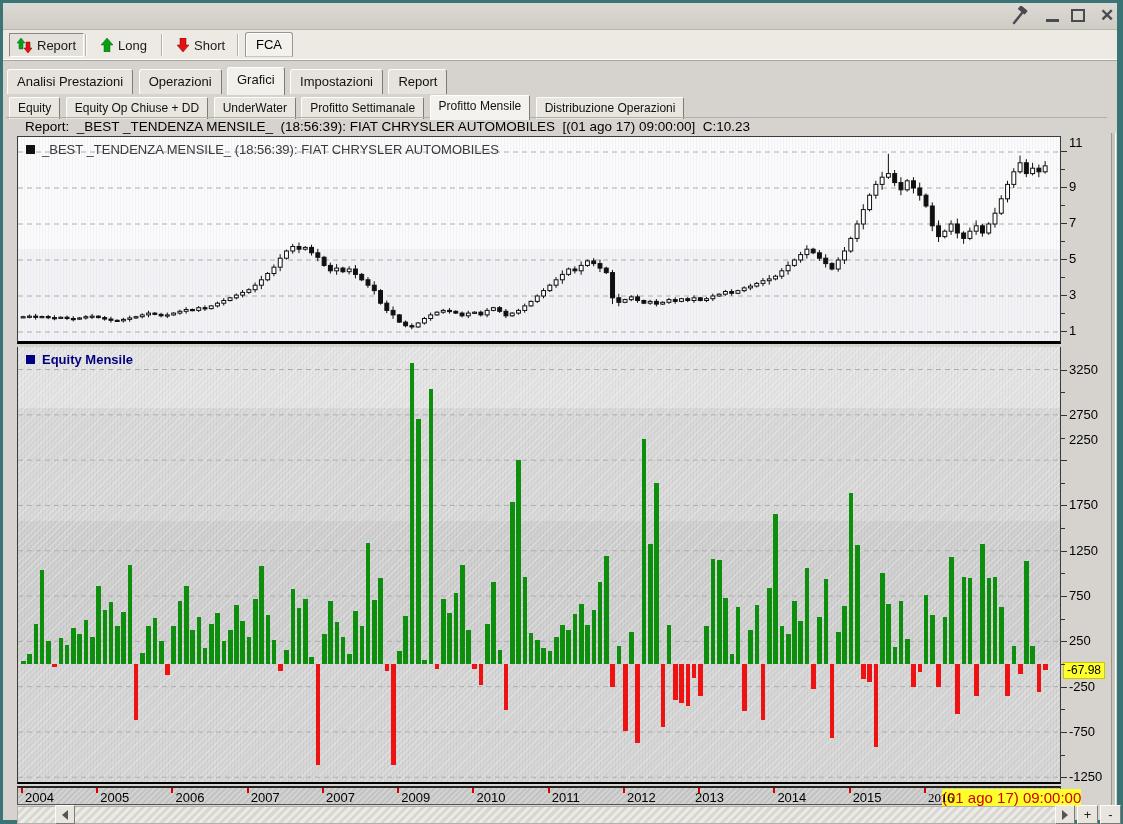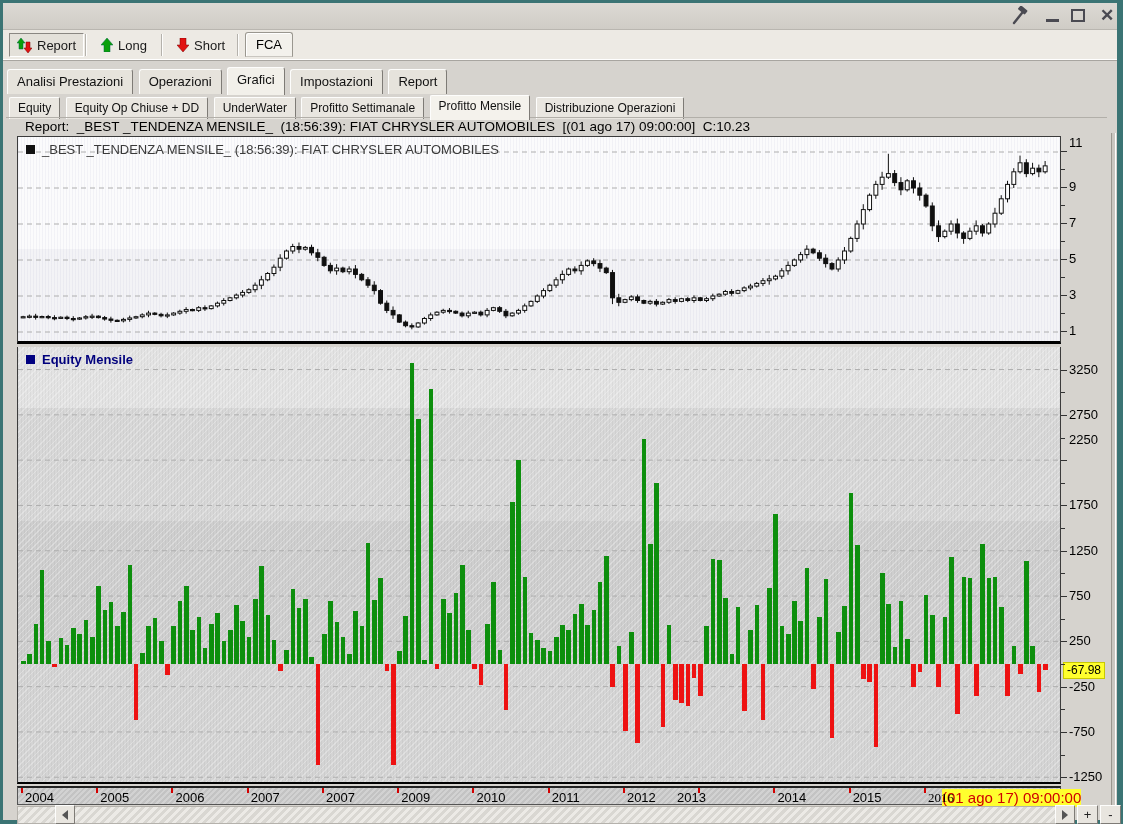--- a/index.html
+++ b/index.html
@@ -740,21 +740,21 @@
       <div class="yearlab" style="left: 307.96px;">2007</div>
       <div class="yeartick" style="left: 379.2px;"></div>
       <div class="yearlab" style="left: 383.2px;">2009</div>
       <div class="yeartick" style="left: 454.44px;"></div>
       <div class="yearlab" style="left: 458.44px;">2010</div>
       <div class="yeartick" style="left: 529.68px;"></div>
       <div class="yearlab" style="left: 533.68px;">2011</div>
       <div class="yeartick" style="left: 604.92px;"></div>
       <div class="yearlab" style="left: 608.92px;">2012</div>
       <div class="yeartick" style="left: 680.16px;"></div>
-      <div class="yearlab" style="left: 659px;">2013</div>
+      <div class="yearlab" style="left: 677px;">2013</div>
       <div class="yeartick" style="left: 755.4px;"></div>
       <div class="yearlab" style="left: 759.4px;">2014</div>
       <div class="yeartick" style="left: 830.64px;"></div>
       <div class="yearlab" style="left: 834.64px;">2015</div>
       <div class="yeartick" style="left: 905.88px;"></div>
       <div class="yearlab" style="left: 909.88px; font-family: Liberation Serif, serif;">2016</div>
     </div>
 
   <div class="scrollrow"></div>
   <div class="sbtn" style="left:52px;">

